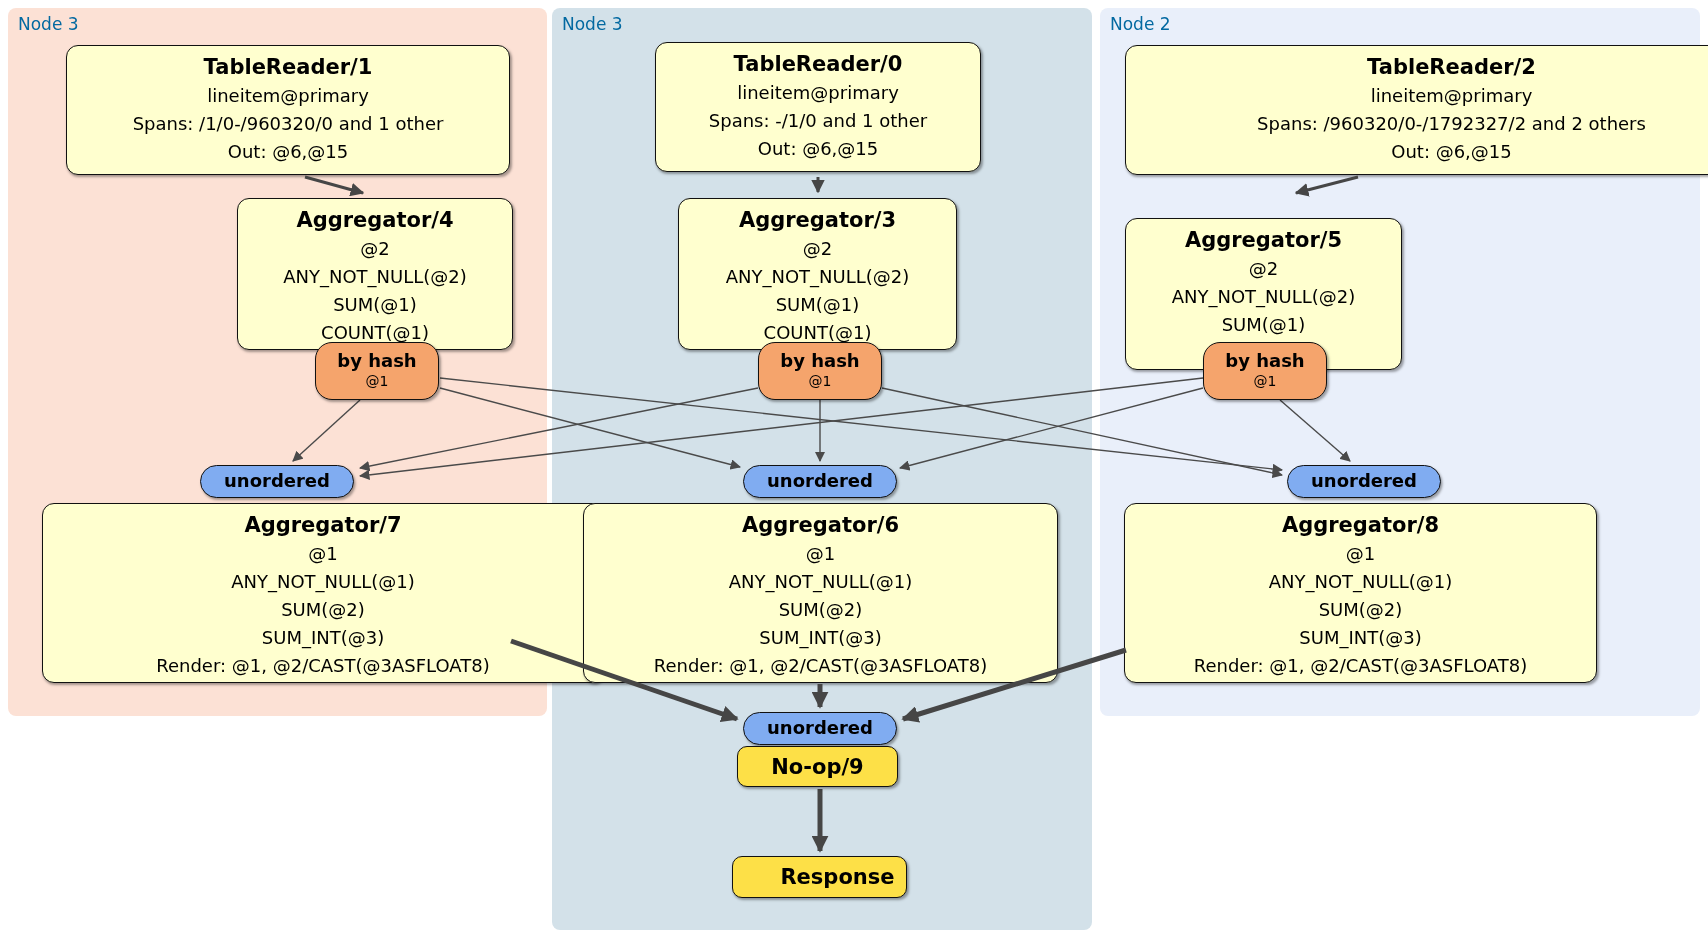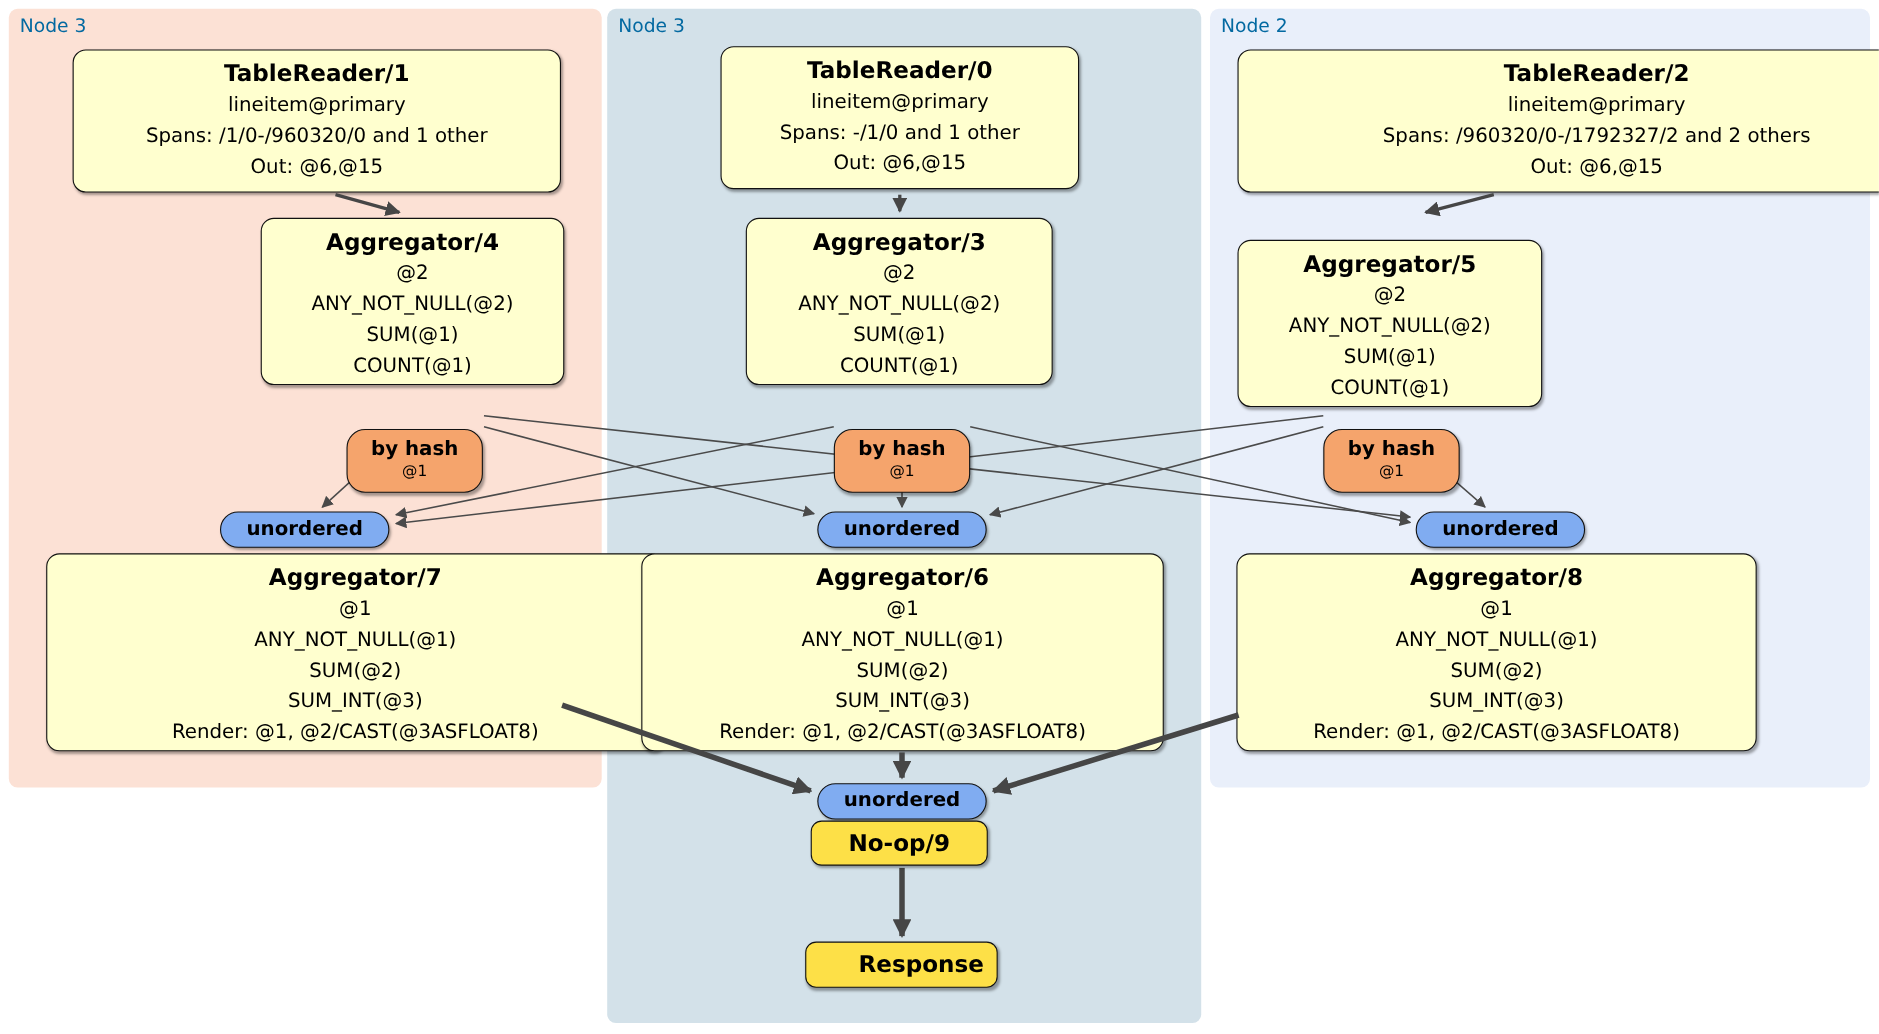--- a/index.html
+++ b/index.html
@@ -18,21 +18,21 @@
   .pline{font-size:18px;line-height:28px;white-space:nowrap;}
   .termbox{
     position:absolute;background:#fde047;border:1.6px solid #111;border-radius:10px;
     box-shadow:1.5px 2px 2.5px rgba(0,0,0,0.35);z-index:4;text-align:center;
     box-sizing:border-box;display:flex;align-items:center;justify-content:center;
     font-size:21px;font-weight:bold;
   }
   .router{
     position:absolute;width:124px;height:58px;background:#f5a46c;border:1.6px solid #111;
     border-radius:17px;box-shadow:1.5px 2px 2.5px rgba(0,0,0,0.35);z-index:4;
-    text-align:center;box-sizing:border-box;padding-top:7px;margin-top:48px;
+    text-align:center;box-sizing:border-box;padding-top:7px;
   }
   .router-label{font-size:18px;font-weight:bold;line-height:22px;}
   .router-detail{font-size:14px;line-height:18px;}
   .sync{
     position:absolute;width:154px;height:33px;background:#80acf1;border:1.6px solid #111;
     border-radius:17px;box-shadow:1.5px 2px 2.5px rgba(0,0,0,0.35);z-index:4;
     text-align:center;box-sizing:border-box;font-size:18px;font-weight:bold;line-height:30px;
   }
   #edges{position:absolute;left:0;top:0;z-index:3;}
 </style>

